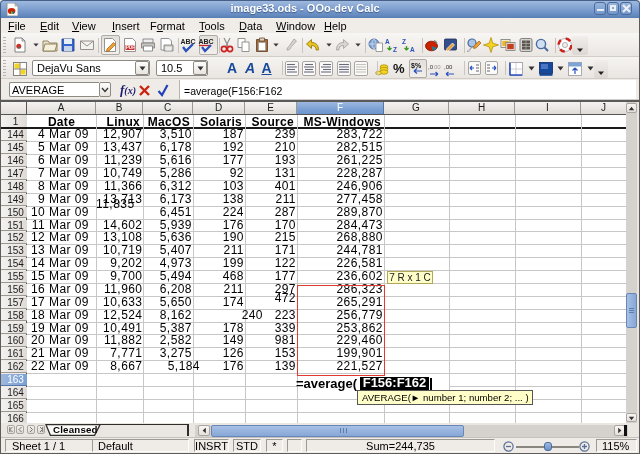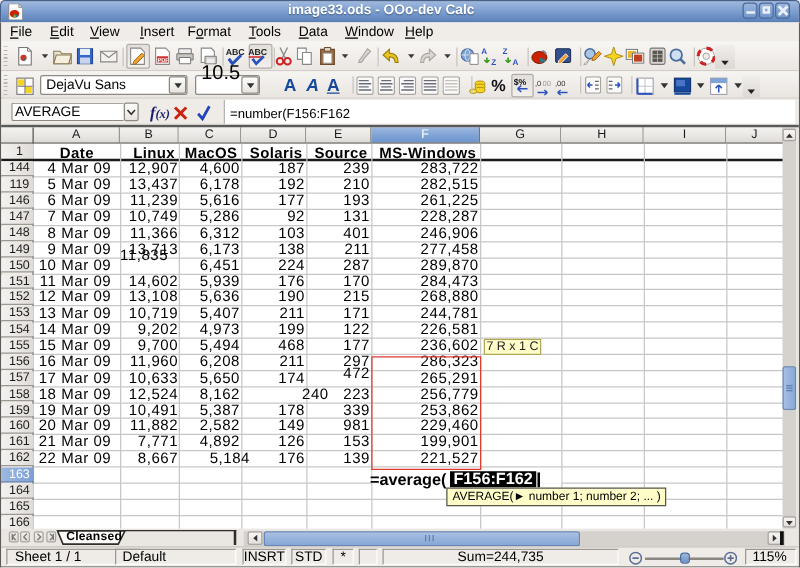--- a/index.html
+++ b/index.html
@@ -289,21 +289,21 @@
     <rect x="1.5" y="1.5" width="13" height="4" fill="#7fa3d4"></rect>
     <path d="M8 7 v6 m0-6 l-2.5 2.5 M8 7 l2.5 2.5" stroke="#2a52be" stroke-width="1.2" fill="none"></path>
   </svg>
 <div class="cbtn" style="left:32px;top:60px;width:118px;height:16px;background:#fff"></div>
 <div class="ab" style="left:37px;top:62px;font-size:11px;color:#000">DejaVu Sans</div>
 <div class="cbtn" style="left:135px;top:61px;width:14px;height:14px"></div>
 <svg class="ab" style="left:139px;top:66px" width="7" height="5" viewBox="0 0 7 5">
     <path d="M0.5 0.5 h6 l-3 4 z" fill="#333"></path>
   </svg>
 <div class="cbtn" style="left:156px;top:60px;width:52px;height:16px;background:#fff"></div>
-<div class="ab" style="left:161px;top:50px;font-size:16px;color:#000">10.5</div>
+<div class="ab" style="left:161px;top:62px;font-size:11px;color:#000">10.5</div>
 <div class="cbtn" style="left:193px;top:61px;width:14px;height:14px"></div>
 <svg class="ab" style="left:197px;top:66px" width="7" height="5" viewBox="0 0 7 5">
     <path d="M0.5 0.5 h6 l-3 4 z" fill="#333"></path>
   </svg>
 <div class="sep2" style="left:282px"></div>
 <div class="sep2" style="left:377px"></div>
 <div class="sep2" style="left:464px"></div>
 <div class="sep2" style="left:505px"></div>
 <svg class="ab" style="left:528px;top:66px" width="7" height="5" viewBox="0 0 7 5">
     <path d="M0.5 0.5 h6 l-3 4 z" fill="#333"></path>
@@ -327,40 +327,40 @@
   </svg>
 <div class="ab" style="left:120px;top:82px;font-size:13px;font-style:italic;font-weight:bold;color:#1a1a6e;font-family:'Liberation Serif',serif">f<span style="font-size:10px">(x)</span></div>
 <svg class="ab" style="left:138px;top:84px" width="13" height="13" viewBox="0 0 13 13">
     <path d="M2 2 L11 11 M11 2 L2 11" stroke="#cc2211" stroke-width="2.4"></path>
   </svg>
 <svg class="ab" style="left:156px;top:83px" width="14" height="14" viewBox="0 0 14 14">
     <path d="M2.5 8 L6 12 L11.5 2" stroke="#2244bb" stroke-width="2.2" fill="none"></path>
   </svg>
 <div class="ab" style="left:179px;top:80px;width:1px;height:19px;background:#b8b4af"></div>
 <div class="ab" style="left:180px;top:80px;width:456px;height:19px;background:#fff"></div>
-<div class="ab" style="left:184px;top:85px;font-size:10.5px;color:#000">=number(F156:F162</div>
+<div class="ab" style="left:184px;top:85px;font-size:10.5px;color:#000">=average(F156:F162</div>
 <div class="ab" style="left:1px;top:100px;width:638px;height:1.5px;background:#5a5a5a"></div>
 <div class="ab" style="left:1px;top:102px;width:26px;height:12px;background:linear-gradient(#f4f2f0,#e2dfdb)"></div>
 <div class="colh" style="left:27px;width:69px">A</div>
 <div class="colh" style="left:96px;width:47px">B</div>
 <div class="colh" style="left:143px;width:50px">C</div>
 <div class="colh" style="left:193px;width:52px">D</div>
 <div class="colh" style="left:245px;width:52px">E</div>
 <div class="colh" style="left:297px;width:87px;background:linear-gradient(#9db8e0,#7ba0d4 60%,#6d95cd);color:#fff;border-right:1px solid #5577aa">F</div>
 <div class="colh" style="left:384px;width:65px">G</div>
 <div class="colh" style="left:449px;width:66px">H</div>
 <div class="colh" style="left:515px;width:66px">I</div>
 <div class="colh" style="left:581px;width:46px">J</div>
 <div class="ab" style="left:1px;top:114px;width:626px;height:1px;background:#555"></div>
 <div class="ab" style="left:26px;top:102px;width:1px;height:321px;background:#555"></div>
 <div class="ab" style="left:27px;top:115px;width:600px;height:308px;background:#fff"></div>
 <div class="rowh" style="top:115px;height:13px;line-height:13px;border-bottom:none">1</div>
 <div class="ab" style="left:1px;top:127.4px;width:626px;height:2px;background:#1a1a1a"></div>
 <div class="rowh" style="top:129.3px;height:11.9px;line-height:12.88px">144</div>
-<div class="rowh" style="top:142.2px;height:11.9px;line-height:12.88px">119</div>
+<div class="rowh" style="top:142.2px;height:11.9px;line-height:12.88px">145</div>
 <div class="rowh" style="top:155.1px;height:11.9px;line-height:12.88px">146</div>
 <div class="rowh" style="top:167.9px;height:11.9px;line-height:12.88px">147</div>
 <div class="rowh" style="top:180.8px;height:11.9px;line-height:12.88px">148</div>
 <div class="rowh" style="top:193.7px;height:11.9px;line-height:12.88px">149</div>
 <div class="rowh" style="top:206.6px;height:11.9px;line-height:12.88px">150</div>
 <div class="rowh" style="top:219.5px;height:11.9px;line-height:12.88px">151</div>
 <div class="rowh" style="top:232.3px;height:11.9px;line-height:12.88px">152</div>
 <div class="rowh" style="top:245.2px;height:11.9px;line-height:12.88px">153</div>
 <div class="rowh" style="top:258.1px;height:11.9px;line-height:12.88px">154</div>
 <div class="rowh" style="top:271.0px;height:11.9px;line-height:12.88px">155</div>
@@ -407,21 +407,21 @@
 <div class="hl" style="left:27px;top:398.8px;width:600px"></div>
 <div class="hl" style="left:27px;top:411.7px;width:600px"></div>
 <div class="ab" style="left:27px;top:115px;width:69px;height:12px;text-align:center;font-size:12px;font-weight:bold;letter-spacing:0.3px">Date</div>
 <div class="ab" style="left:96px;top:115px;width:44px;height:12px;text-align:right;font-size:12px;font-weight:bold;letter-spacing:0.3px">Linux</div>
 <div class="ab" style="left:143px;top:115px;width:47px;height:12px;text-align:right;font-size:12px;font-weight:bold;letter-spacing:0.3px">MacOS</div>
 <div class="ab" style="left:193px;top:115px;width:49px;height:12px;text-align:right;font-size:12px;font-weight:bold;letter-spacing:0.3px">Solaris</div>
 <div class="ab" style="left:245px;top:115px;width:49px;height:12px;text-align:right;font-size:12px;font-weight:bold;letter-spacing:0.3px">Source</div>
 <div class="ab" style="left:297px;top:115px;width:84px;height:12px;text-align:right;font-size:12px;font-weight:bold;letter-spacing:0.3px">MS-Windows</div>
 <div class="ab num" style="left:27px;top:127.3px;width:62px">4 Mar 09</div>
 <div class="ab num" style="left:96px;top:127.3px;width:46.5px">12,907</div>
-<div class="ab num" style="left:143px;top:127.3px;width:49px">4,600</div>
+<div class="ab num" style="left:143px;top:127.3px;width:49px">3,510</div>
 <div class="ab num" style="left:193px;top:127.3px;width:51px">187</div>
 <div class="ab num" style="left:245px;top:127.3px;width:51px">239</div>
 <div class="ab num" style="left:297px;top:127.3px;width:86px">283,722</div>
 <div class="ab num" style="left:27px;top:140.2px;width:62px">5 Mar 09</div>
 <div class="ab num" style="left:96px;top:140.2px;width:46.5px">13,437</div>
 <div class="ab num" style="left:143px;top:140.2px;width:49px">6,178</div>
 <div class="ab num" style="left:193px;top:140.2px;width:51px">192</div>
 <div class="ab num" style="left:245px;top:140.2px;width:51px">210</div>
 <div class="ab num" style="left:297px;top:140.2px;width:86px">282,515</div>
 <div class="ab num" style="left:27px;top:153.1px;width:62px">6 Mar 09</div>
@@ -509,21 +509,21 @@
 <div class="ab num" style="left:245px;top:320.5px;width:51px">339</div>
 <div class="ab num" style="left:297px;top:320.5px;width:86px">253,862</div>
 <div class="ab num" style="left:27px;top:333.4px;width:62px">20 Mar 09</div>
 <div class="ab num" style="left:96px;top:333.4px;width:46.5px">11,882</div>
 <div class="ab num" style="left:143px;top:333.4px;width:49px">2,582</div>
 <div class="ab num" style="left:193px;top:333.4px;width:51px">149</div>
 <div class="ab num" style="left:245px;top:333.4px;width:51px">981</div>
 <div class="ab num" style="left:297px;top:333.4px;width:86px">229,460</div>
 <div class="ab num" style="left:27px;top:346.3px;width:62px">21 Mar 09</div>
 <div class="ab num" style="left:96px;top:346.3px;width:46.5px">7,771</div>
-<div class="ab num" style="left:143px;top:346.3px;width:49px">4,892</div>
+<div class="ab num" style="left:143px;top:346.3px;width:49px">3,275</div>
 <div class="ab num" style="left:193px;top:346.3px;width:51px">126</div>
 <div class="ab num" style="left:245px;top:346.3px;width:51px">153</div>
 <div class="ab num" style="left:297px;top:346.3px;width:86px">199,901</div>
 <div class="ab num" style="left:27px;top:359.1px;width:62px">22 Mar 09</div>
 <div class="ab num" style="left:96px;top:359.1px;width:46.5px">8,667</div>
 <div class="ab num" style="left:143px;top:359.1px;width:57px">5,184</div>
 <div class="ab num" style="left:193px;top:359.1px;width:51px">176</div>
 <div class="ab num" style="left:245px;top:359.1px;width:51px">139</div>
 <div class="ab num" style="left:297px;top:359.1px;width:86px">221,527</div>
 <div class="ab" style="left:296.5px;top:284.5px;width:88px;height:91px;border:1.5px solid #e03a30"></div>

